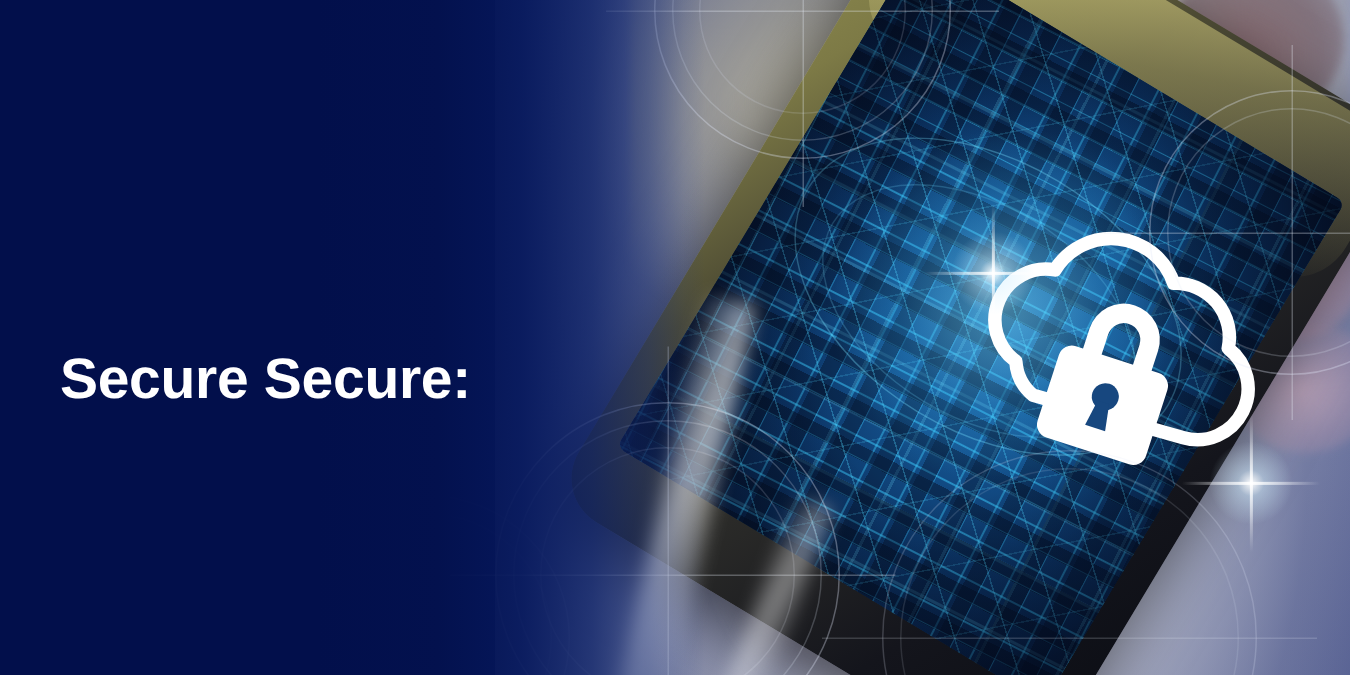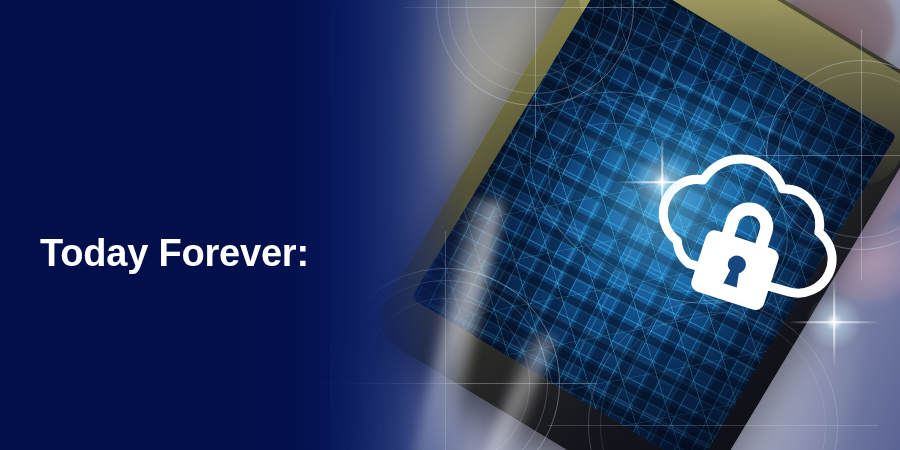--- a/index.html
+++ b/index.html
@@ -370,19 +370,19 @@
     </div>
 
     <div class="glow-streak streak-1"></div>
     <div class="glow-streak streak-2"></div>
   </div>
 
   <div class="navy-bleed"></div>
   <div class="navy-panel"></div>
 
   <h1 class="headline">
-    <span class="hl-line hl-white">Today Forever:</span>
+    <span class="hl-line hl-white">Secure Secure:</span>
     
     
     
   </h1>
 
 </div>
 
 </body></html>

